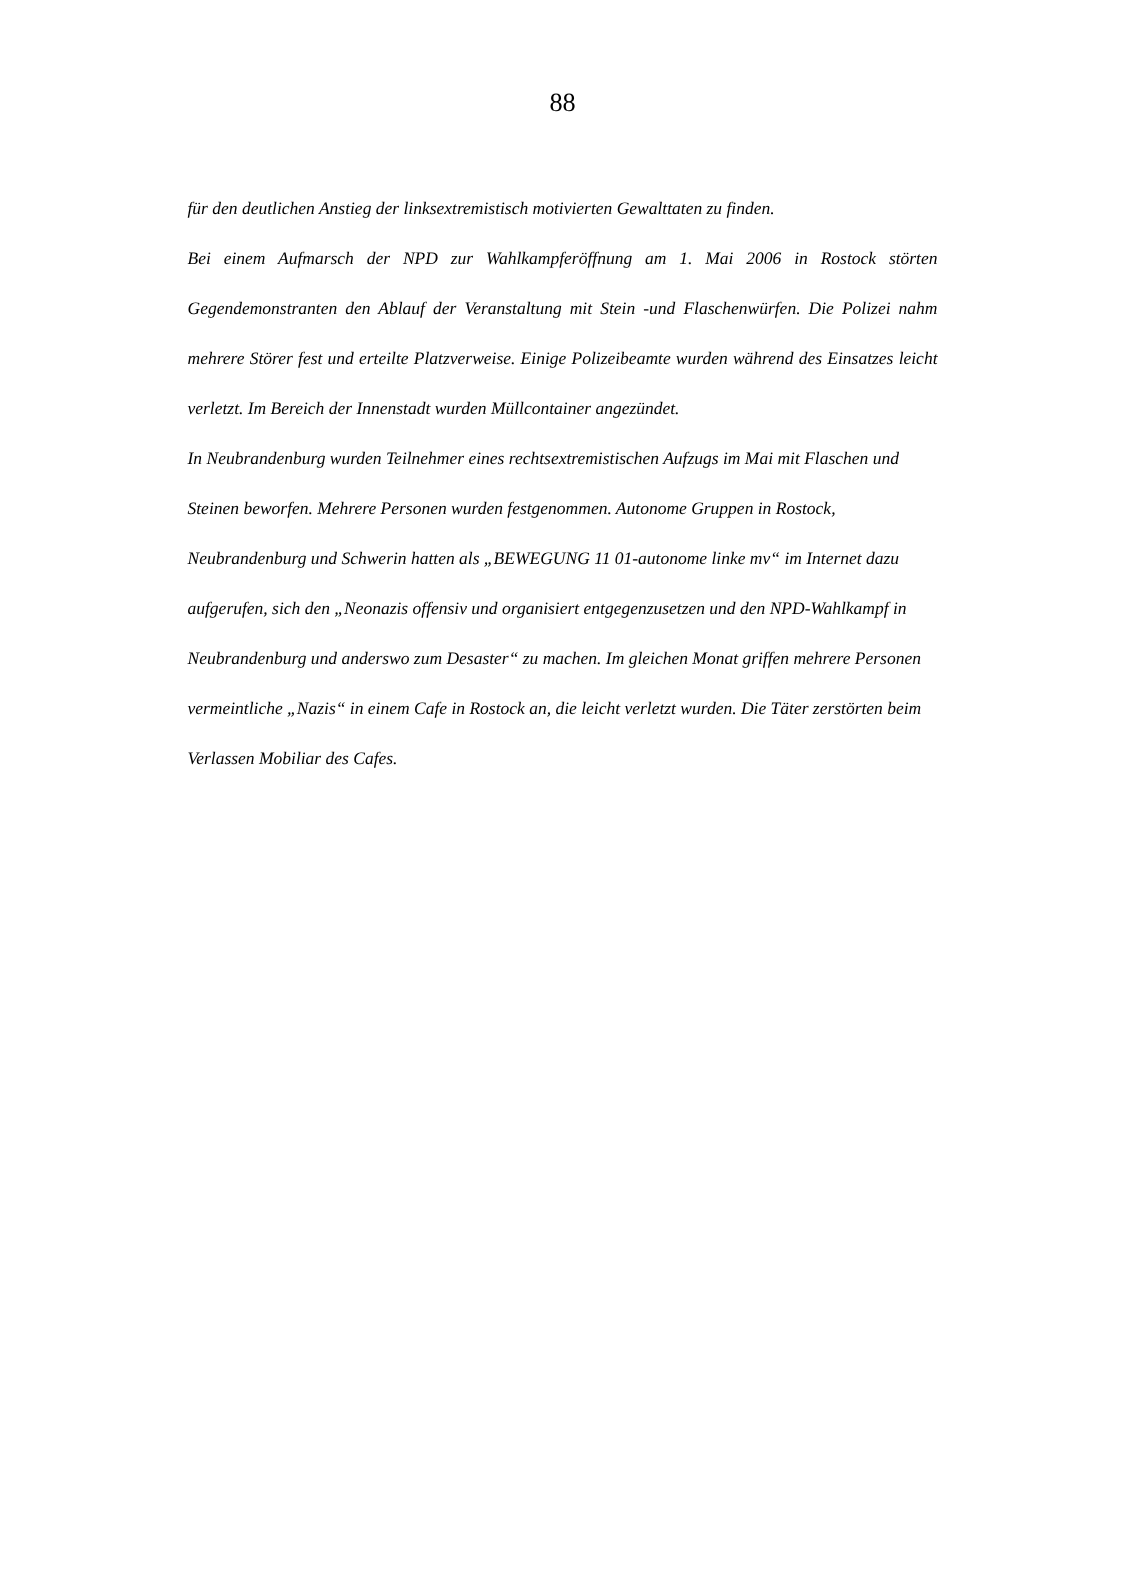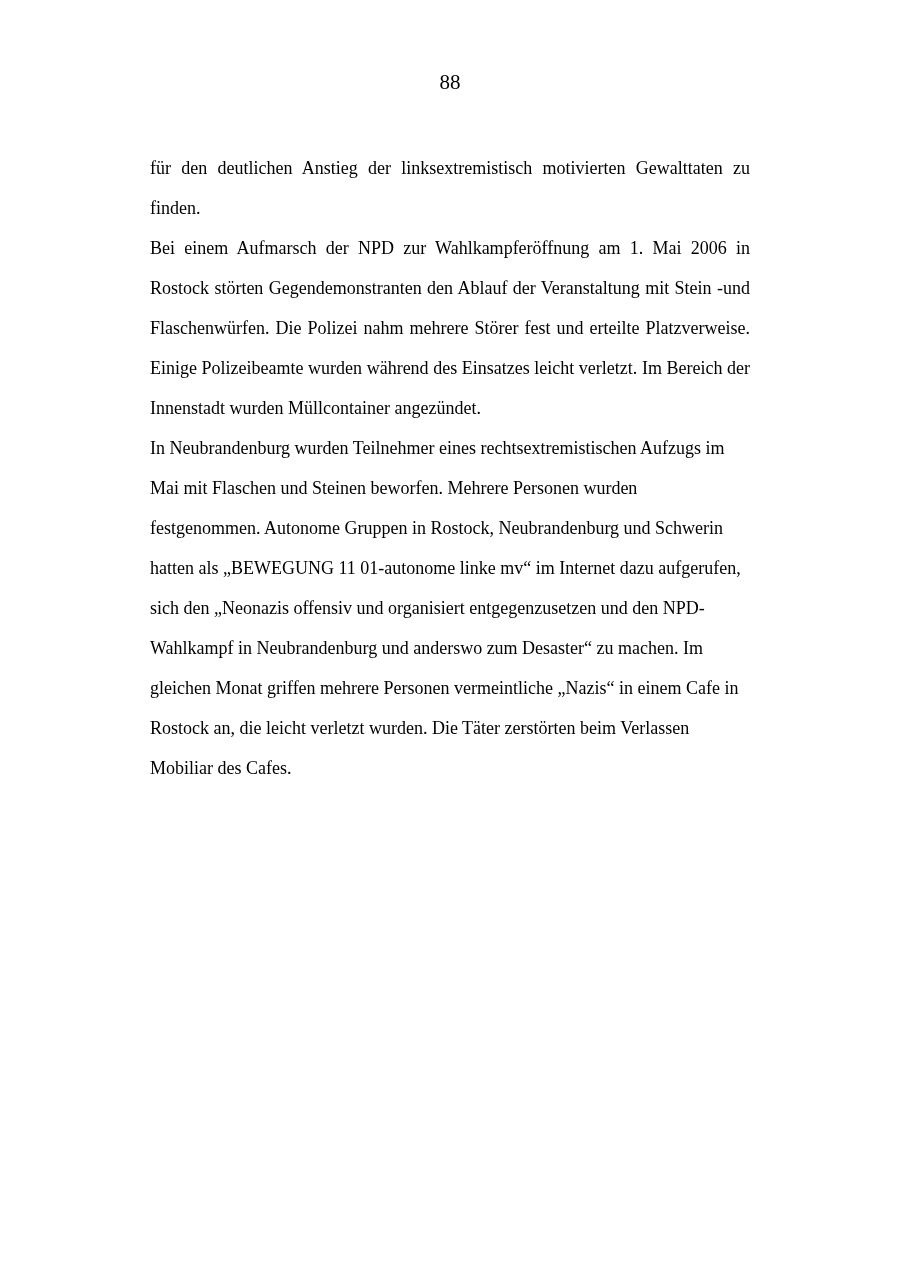--- a/index.html
+++ b/index.html
@@ -24,24 +24,25 @@
     width: 900px;
     text-align: center;
     font-size: 21px;
     line-height: 1;
   }
   .body-text {
     position: absolute;
     top: 148px;
     left: 150px;
     width: 600px;
-    font-size: 18px;
+    font-size: 14px;
     line-height: 40px;
     text-align: justify;
     text-justify: inter-word;
+    font-style: italic;
   }
   .body-text p {
     margin: 0;
     text-align: justify;
   }
   .body-text p:last-child {
     text-align: left;
   }
 </style>
 </head>

